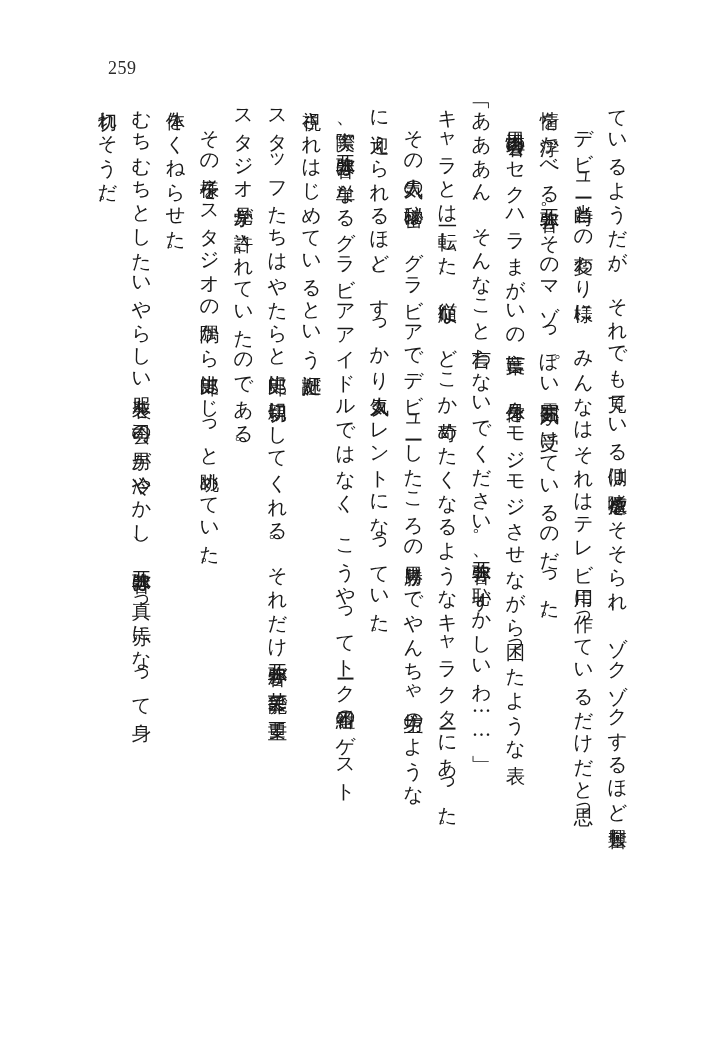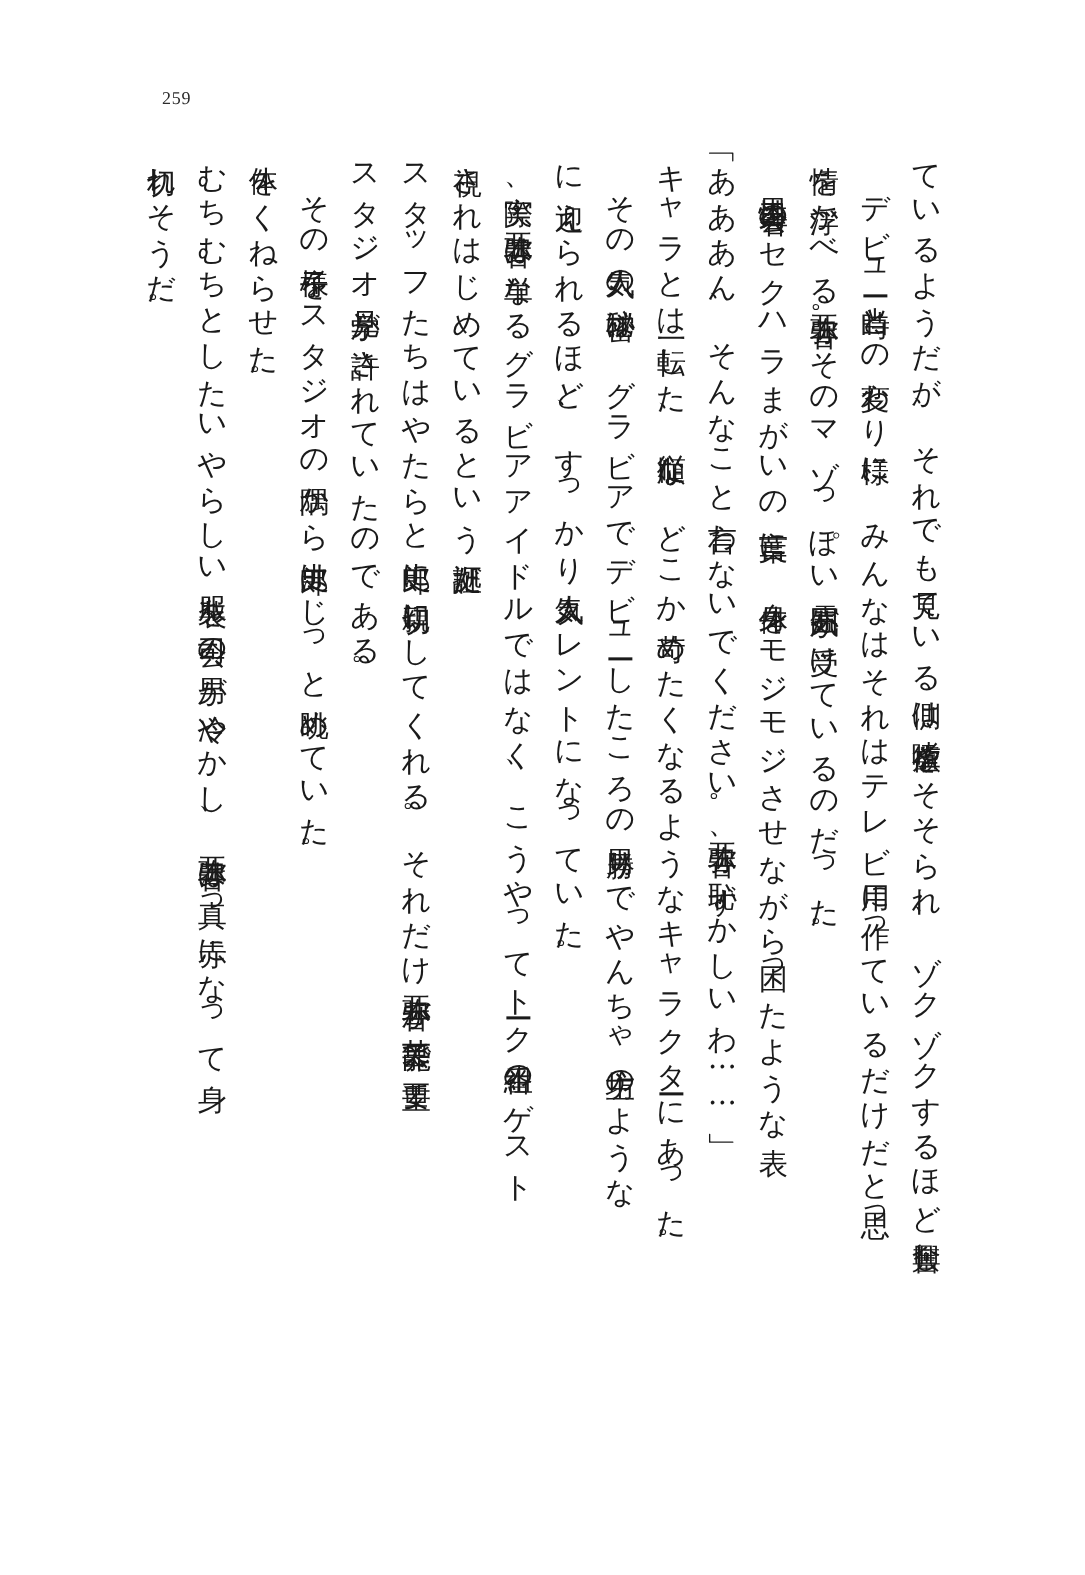--- a/index.html
+++ b/index.html
@@ -14,21 +14,21 @@
     position: relative;
     width: 723px;
     height: 1050px;
     background: #ffffff;
     overflow: hidden;
   }
   .page-number {
     position: absolute;
     top: 58px;
     left: 108px;
-    font-size: 12px;
+    font-size: 18px;
     color: #2b2b2b;
     letter-spacing: 0.5px;
     font-family: "Liberation Serif", serif;
   }
   
   .text-block {
     position: absolute;
     top: 96px;
     right: 96px;
     height: 860px;

